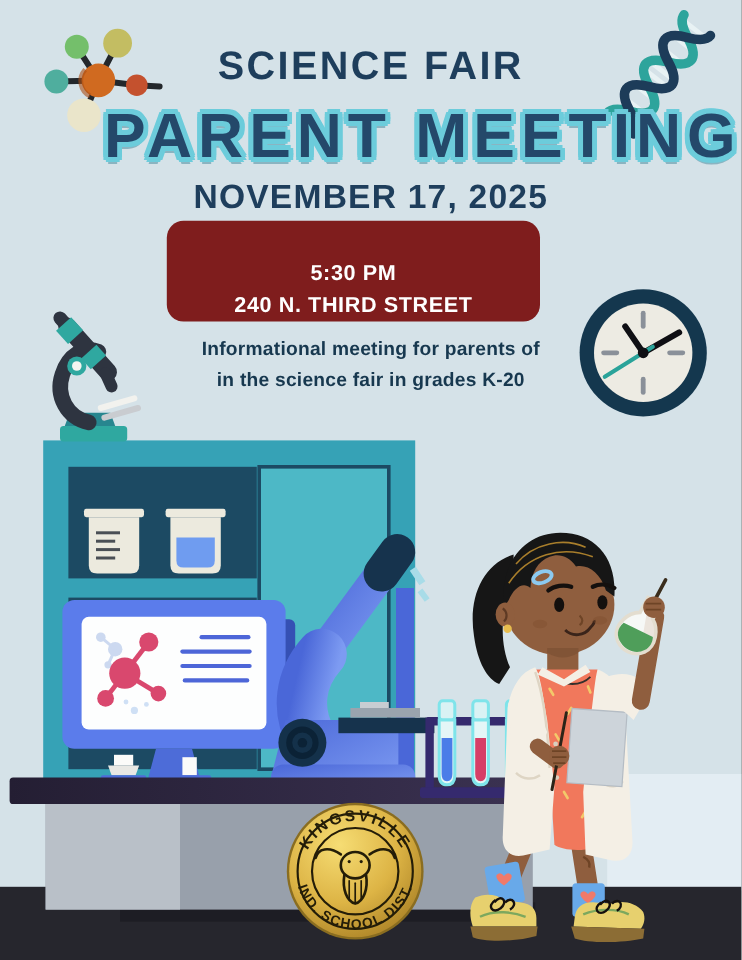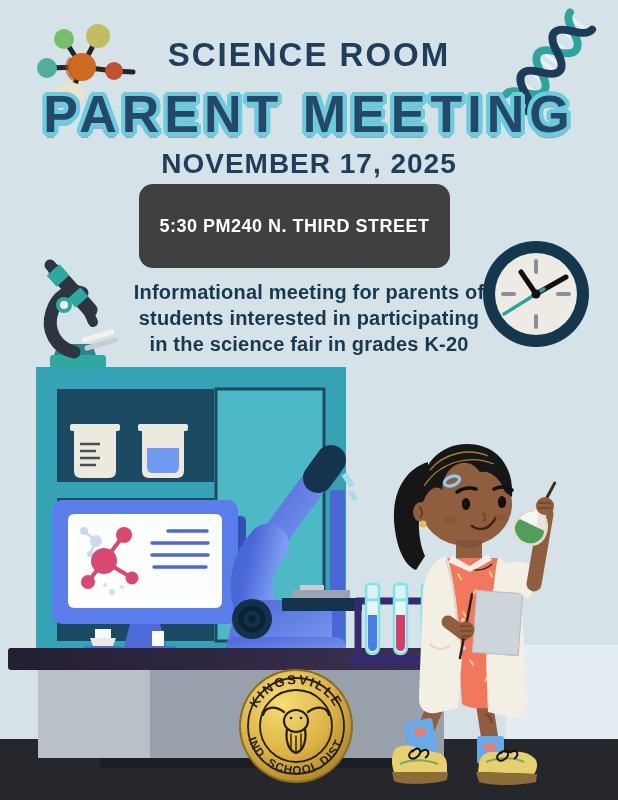--- a/index.html
+++ b/index.html
@@ -11,29 +11,30 @@
   #scene{position:absolute;left:0;top:0;width:618px;height:800px;z-index:1;}
   .txt{position:absolute;left:0;width:618px;text-align:center;z-index:2;color:#1e3e5c;}
   .title-top{top:36px;font-size:33px;font-weight:700;letter-spacing:2px;}
   .title-main{
     top:84px;font-size:52px;font-weight:800;letter-spacing:5px;color:#24486a;
     text-shadow:
       -4px -2px 0 #6cccdb, 4px -2px 0 #6cccdb, -4px 2px 0 #6cccdb, 4px 2px 0 #6cccdb,
       -2px -4px 0 #6cccdb, 2px -4px 0 #6cccdb, -2px 4px 0 #6cccdb, 2px 4px 0 #6cccdb,
       -4px 0 0 #6cccdb, 4px 0 0 #6cccdb, 0 -4px 0 #6cccdb, 0 4px 0 #6cccdb,
       0 6px 0 rgba(47,125,146,.45);
+    text-align: right;
   }
   .date-line{top:148px;font-size:28px;font-weight:800;letter-spacing:1px;}
   .info-box{
     position:absolute;z-index:2;left:139px;top:184px;width:311px;height:84px;
-    background:#404040;border-radius:14px;display:flex;
-    justify-content:center;align-items:center;color:#ffffff;
+    background:#7f1d1d;border-radius:14px;display:flex;flex-direction:column;
+    justify-content:flex-end;align-items:center;color:#ffffff;
     font-size:18px;font-weight:800;letter-spacing:.5px;line-height:27px;
   }
-  .description{top:279px;font-size:20px;font-weight:700;line-height:26px;color:#17384f;letter-spacing:.2px;}
+  .description{top:279px;font-size:16px;font-weight:700;line-height:26px;color:#17384f;letter-spacing:.2px;}
   .seal-text{font-weight:bold;fill:#241d08;letter-spacing:2px;}
   .seal-text-bottom{font-weight:bold;fill:#241d08;letter-spacing:1.2px;}
 </style>
 </head>
 <body>
 
 <div class="flyer">
 
 <svg id="scene" viewBox="0 0 618 800" xmlns="http://www.w3.org/2000/svg">
   <defs>
@@ -350,28 +351,27 @@
       <path d="M520,526 C 517,533 520,539 526,542 C 533,546 542,544 546,538 C 549,534 549,529 547,525 Z" fill="#4f9e5a"></path>
     </g>
     <circle cx="545" cy="506" r="9" fill="#8f5e3e"></circle>
     <g stroke="#6e4426" stroke-width="1.5" fill="none">
           <path d="M538,503 h13"></path>
           <path d="M538,508 h13"></path>
         </g>
   </g>
 </svg>
 
-<div class="txt title-top">SCIENCE ROOM</div>
+<div class="txt title-top">SCIENCE FAIR</div>
 <div class="txt title-main">PARENT MEETING</div>
 <div class="txt date-line">NOVEMBER 17, 2025</div>
 
 <div class="info-box">
   <div>5:30 PM</div>
   <div>240 N. THIRD STREET</div>
 </div>
 
 <div class="txt description">
   <div>Informational meeting for parents of</div>
-  <div>students interested in participating</div>
   <div>in the science fair in grades K-20</div>
 </div>
 
 </div>
 
 </body></html>

